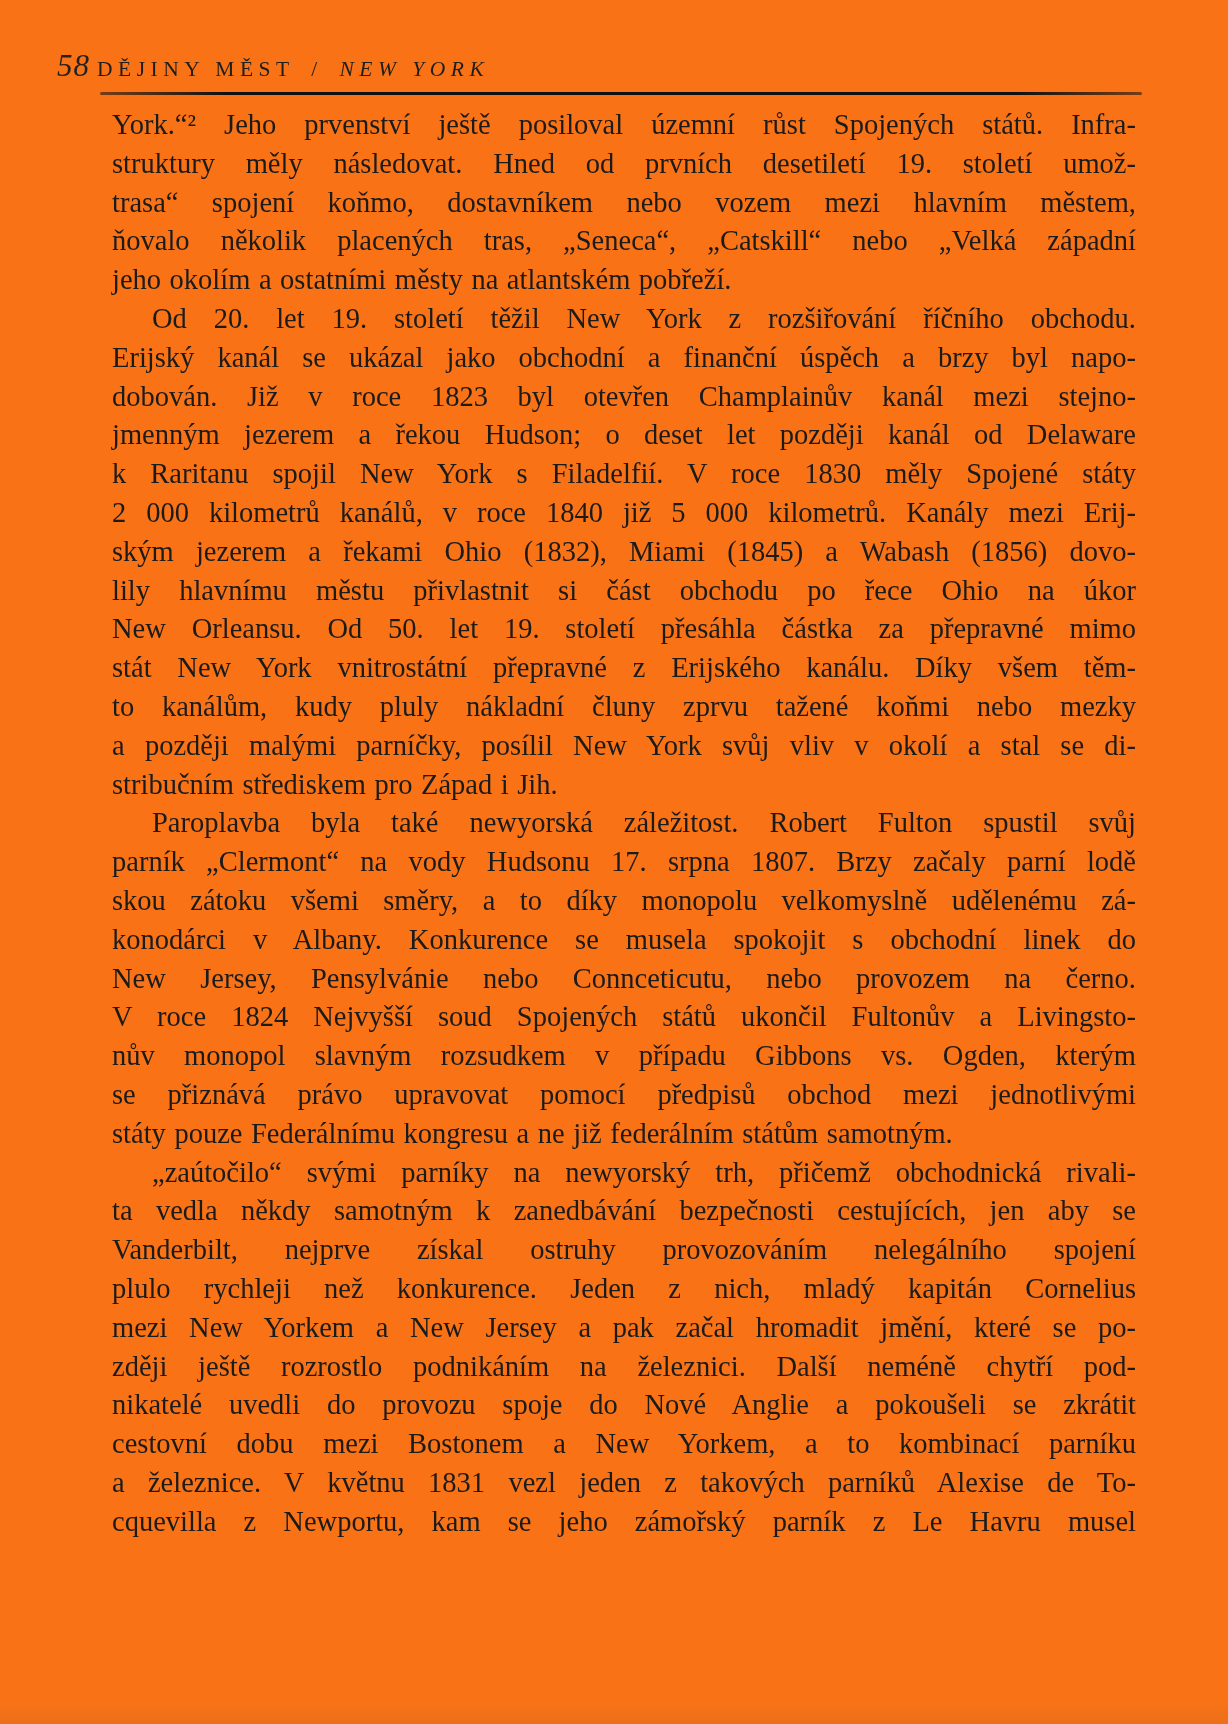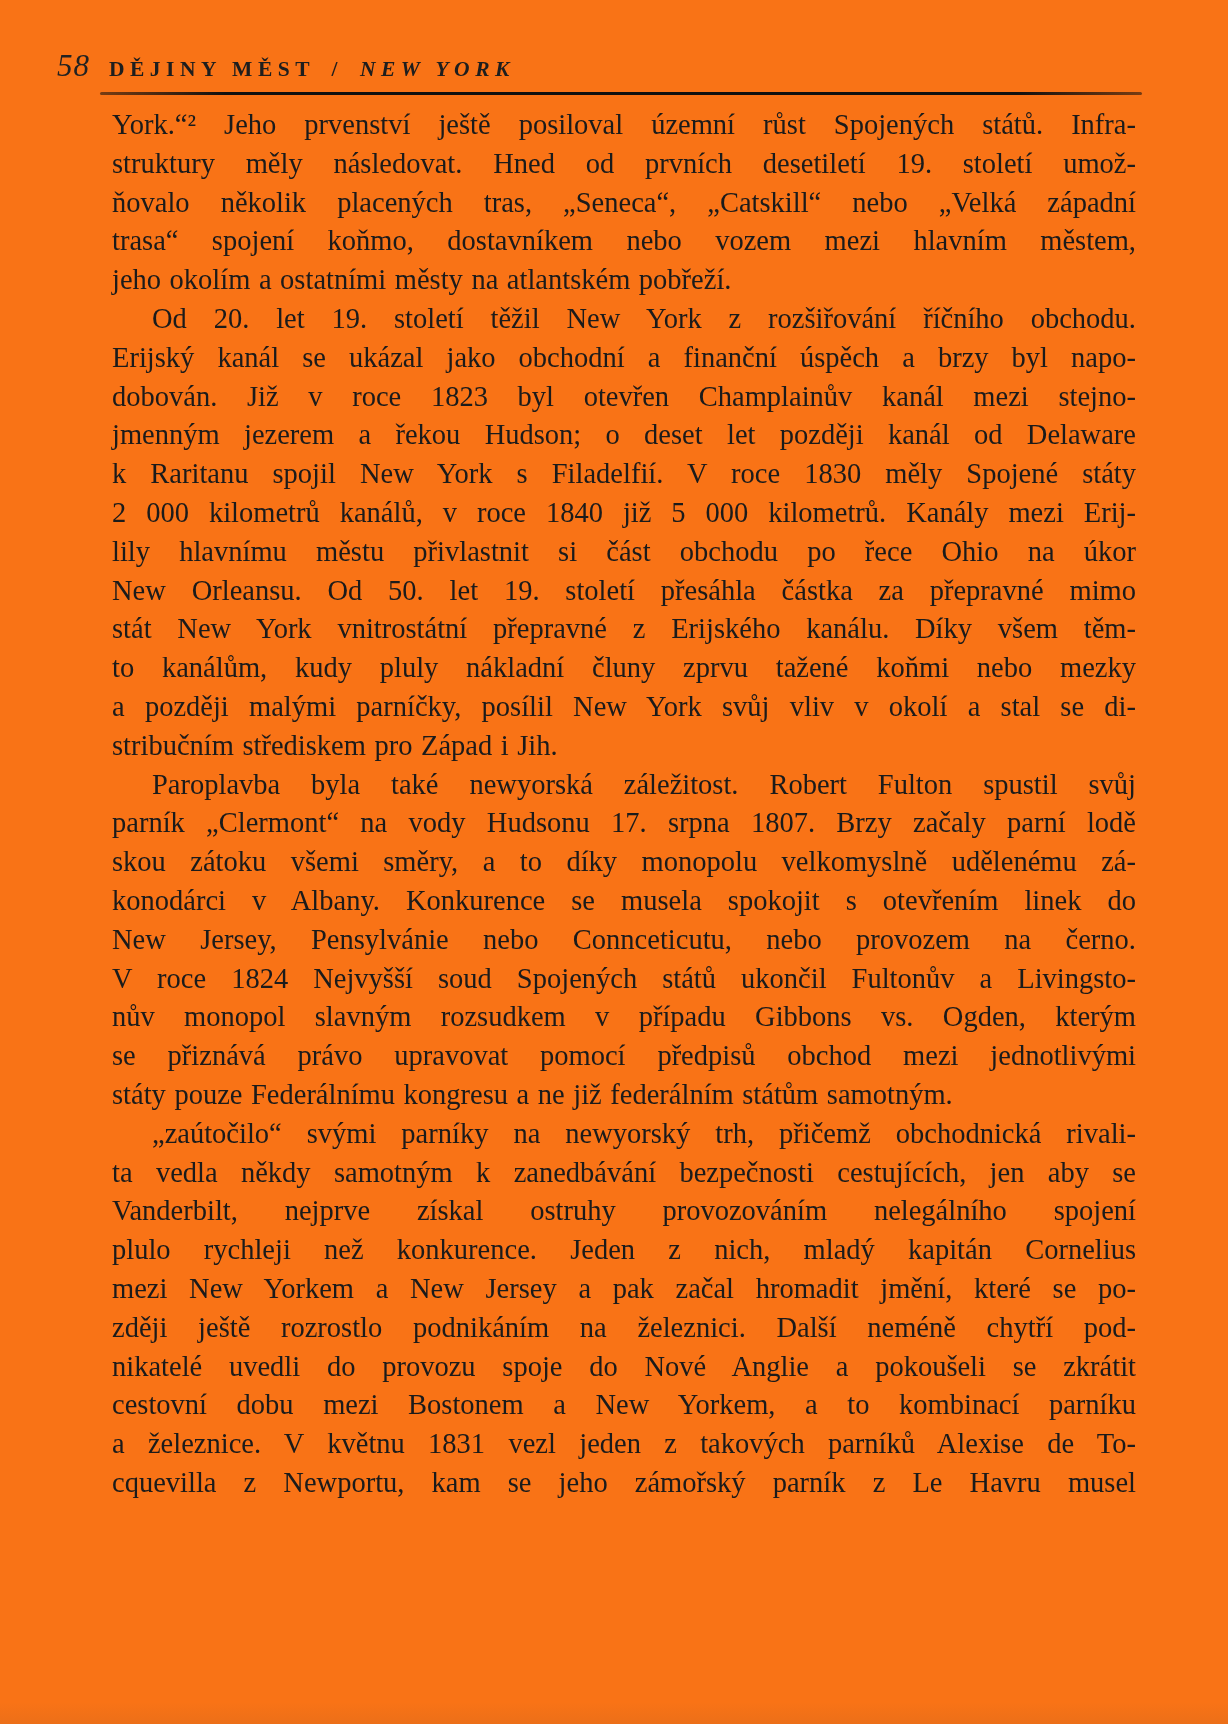--- a/index.html
+++ b/index.html
@@ -29,27 +29,26 @@
     position: absolute;
     left: 0;
     top: 0;
     font-style: italic;
     font-size: 31px;
     letter-spacing: 1px;
     color: #222;
   }
   .running-head {
     position: absolute;
-    left: 52px;
+    left: 40px;
     top: 9px;
     font-size: 21.5px;
     letter-spacing: 5.5px;
     color: #1e1e1e;
     white-space: nowrap;
-    font-weight: bold;
   }
   .running-head .series { font-style: normal; }
   .running-head .sep { padding: 0 6px; font-style: normal; }
   .running-head .book-title { font-style: italic; }
   .rule {
     position: absolute;
     top: 92px;
     left: 100px;
     width: 1042px;
     height: 3px;
@@ -105,43 +104,44 @@
     </span>
   </div>
 
   <div class="rule"></div>
 
   <main class="text-block">
 
   <div class="para">
         <div class="line">York.“² Jeho prvenství ještě posiloval územní růst Spojených států. Infra-</div>
         <div class="line">struktury měly následovat. Hned od prvních desetiletí 19. století umož-</div>
+        <div class="line">trasa“ spojení koňmo, dostavníkem nebo vozem mezi hlavním městem,</div>
         <div class="line">ňovalo několik placených tras, „Seneca“, „Catskill“ nebo „Velká západní</div>
-        <div class="line">trasa“ spojení koňmo, dostavníkem nebo vozem mezi hlavním městem,</div>
         <div class="line endline">jeho okolím a ostatními městy na atlantském pobřeží.</div>
       </div>
       <div class="para indent">
         <div class="line">Od 20. let 19. století těžil New York z rozšiřování říčního obchodu.</div>
         <div class="line">Erijský kanál se ukázal jako obchodní a finanční úspěch a brzy byl napo-</div>
         <div class="line">dobován. Již v roce 1823 byl otevřen Champlainův kanál mezi stejno-</div>
         <div class="line">jmenným jezerem a řekou Hudson; o deset let později kanál od Delaware</div>
         <div class="line">k Raritanu spojil New York s Filadelfií. V roce 1830 měly Spojené státy</div>
         <div class="line">2 000 kilometrů kanálů, v roce 1840 již 5 000 kilometrů. Kanály mezi Erij-</div>
+        <div class="line">ským jezerem a řekami Ohio (1832), Miami (1845) a Wabash (1856) dovo-</div>
         <div class="line">lily hlavnímu městu přivlastnit si část obchodu po řece Ohio na úkor</div>
         <div class="line">New Orleansu. Od 50. let 19. století přesáhla částka za přepravné mimo</div>
         <div class="line">stát New York vnitrostátní přepravné z Erijského kanálu. Díky všem těm-</div>
         <div class="line">to kanálům, kudy pluly nákladní čluny zprvu tažené koňmi nebo mezky</div>
         <div class="line">a později malými parníčky, posílil New York svůj vliv v okolí a stal se di-</div>
         <div class="line endline">stribučním střediskem pro Západ i Jih.</div>
       </div>
       <div class="para indent">
         <div class="line">Paroplavba byla také newyorská záležitost. Robert Fulton spustil svůj</div>
         <div class="line">parník „Clermont“ na vody Hudsonu 17. srpna 1807. Brzy začaly parní lodě</div>
         <div class="line">skou zátoku všemi směry, a to díky monopolu velkomyslně udělenému zá-</div>
-        <div class="line">konodárci v Albany. Konkurence se musela spokojit s otevřením linek do</div>
+        <div class="line">konodárci v Albany. Konkurence se musela spokojit s obchodní linek do</div>
         <div class="line">New Jersey, Pensylvánie nebo Connceticutu, nebo provozem na černo.</div>
         <div class="line">V roce 1824 Nejvyšší soud Spojených států ukončil Fultonův a Livingsto-</div>
         <div class="line">nův monopol slavným rozsudkem v případu Gibbons vs. Ogden, kterým</div>
         <div class="line">se přiznává právo upravovat pomocí předpisů obchod mezi jednotlivými</div>
         <div class="line endline">státy pouze Federálnímu kongresu a ne již federálním státům samotným.</div>
       </div>
       <div class="para indent">
         <div class="line">„zaútočilo“ svými parníky na newyorský trh, přičemž obchodnická rivali-</div>
         <div class="line">ta vedla někdy samotným k zanedbávání bezpečnosti cestujících, jen aby se</div>
         <div class="line">Vanderbilt, nejprve získal ostruhy provozováním nelegálního spojení</div>

